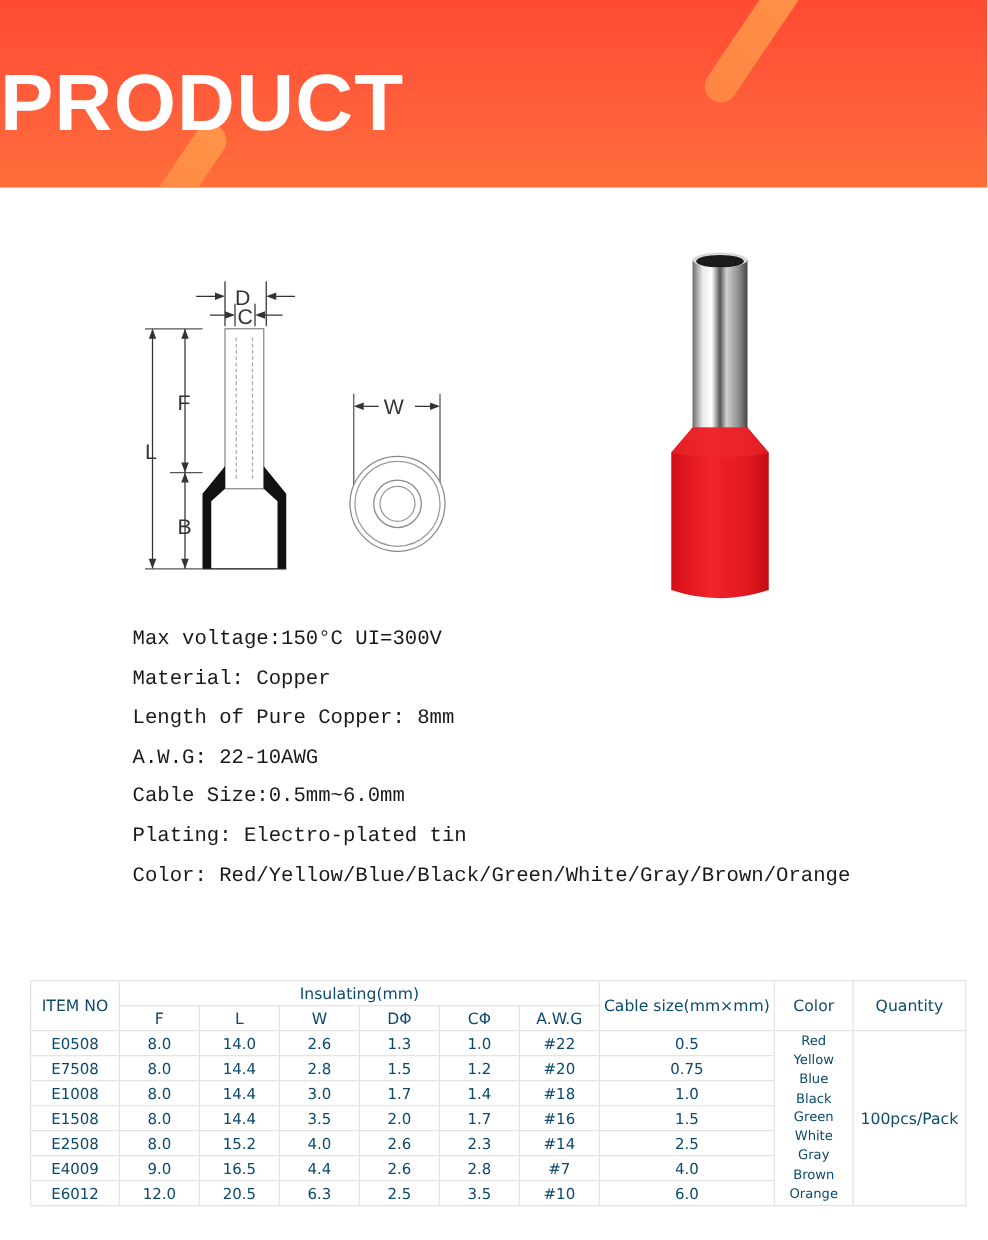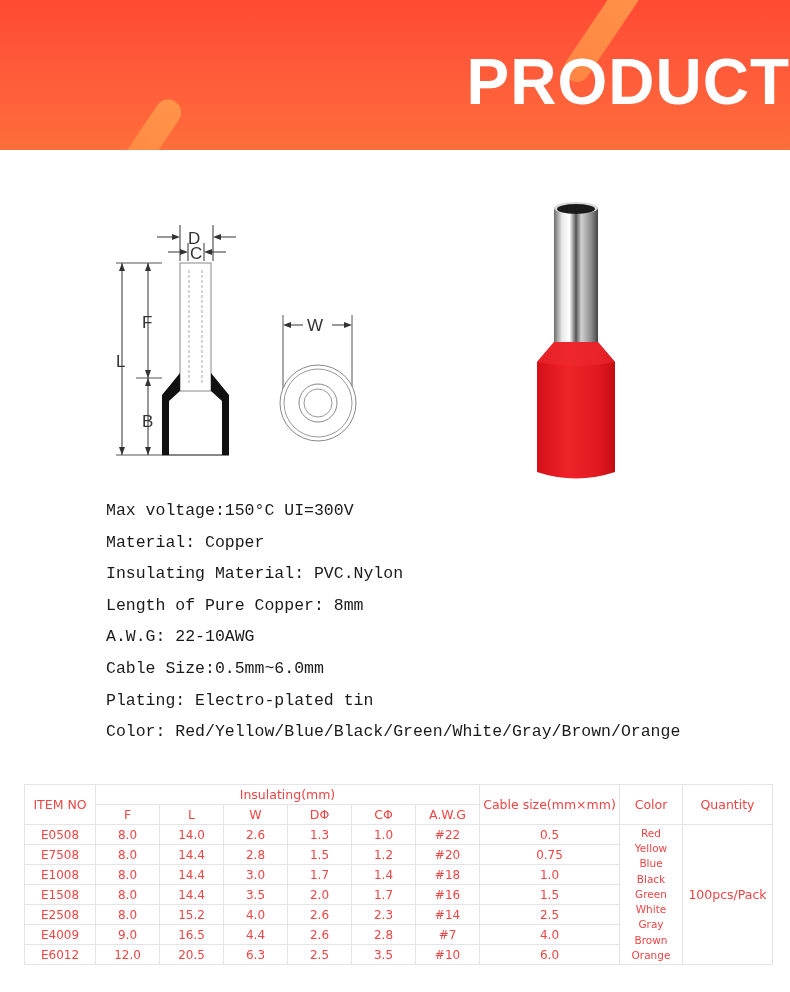--- a/index.html
+++ b/index.html
@@ -2,28 +2,28 @@
 <html><head>
 <meta charset="utf-8">
 <style>
   html, body { margin:0; padding:0; }
   body { width:790px; height:992px; background:#ffffff; position:relative; overflow:hidden;
          font-family:"Liberation Sans", sans-serif; color:#1a1a1a; }
   .banner { position:absolute; left:0; top:0; width:790px; height:150px;
             background:linear-gradient(180deg,#ff4a33 0%,#ff5a3a 45%,#ff6e3b 100%); overflow:hidden; }
   .streak { position:absolute; width:26px; border-radius:13px;
             background:linear-gradient(180deg,#ff9a4a,#ff8a44); opacity:0.9; transform:rotate(34deg); }
-  .banner-title { position:absolute; left:0; width:790px; top:50px; text-align:right;
+  .banner-title { position:absolute; left:0; width:790px; top:50px; text-align:left;
                   font-size:64px; font-weight:bold; color:#ffffff; letter-spacing:1px; line-height:64px; }
   .diagram { position:absolute; left:100px; top:215px; width:280px; height:250px; }
   .photo { position:absolute; left:520px; top:200px; width:120px; height:285px; }
   .specs { position:absolute; left:106px; top:500px;font-family:Liberation Mono, monospace; }
   .spec-line { font-size:16.5px; height:31.6px; line-height:22px; color:#1a1a1a; white-space:nowrap; }
   table.spec-table { position:absolute; left:24px; top:784px; border-collapse:collapse;
-                     font-family:"DejaVu Sans", sans-serif; font-size:12px; color:#ef4444; }
+                     font-family:"DejaVu Sans", sans-serif; font-size:12px; color:#0c4a6e; }
   .spec-table td { border:1px solid #e4e4e4; text-align:center; padding:0; height:19px; }
   .spec-table td.hdr { font-size:12.5px; }
   .color-cell { font-size:10.5px; line-height:15.2px; }
 </style>
 </head>
 <body>
 
 <div class="banner">
   <div class="streak" style="left:590px; top:-30px; height:120px;"></div>
   <div class="streak" style="left:140px; top:95px; height:80px;"></div>
@@ -112,21 +112,20 @@
     <ellipse cx="56" cy="8" rx="22" ry="6" fill="#d9d9d9"></ellipse>
     <ellipse cx="56" cy="9" rx="19" ry="5" fill="#1a1a1a"></ellipse>
     <path d="M34,142 L78,142 L95,162 L95,272 Q56,285 17,272 L17,162 Z" fill="url(#red)"></path>
     <path d="M34,142 L78,142 L95,162 Q56,170 17,162 Z" fill="#ee2a30" opacity="0.6"></path>
   </svg>
 </div>
 
 <div class="specs">
   <div class="spec-line">Max voltage:150°C UI=300V</div>
   <div class="spec-line">Material: Copper</div>
-  <div class="spec-line">Insulating Material: PVC.Nylon</div>
   <div class="spec-line">Length of Pure Copper: 8mm</div>
   <div class="spec-line">A.W.G: 22-10AWG</div>
   <div class="spec-line">Cable Size:0.5mm~6.0mm</div>
   <div class="spec-line">Plating: Electro-plated tin</div>
   <div class="spec-line">Color: Red/Yellow/Blue/Black/Green/White/Gray/Brown/Orange</div>
 </div>
 
 <table class="spec-table">
   <colgroup>
     <col style="width:71px">

